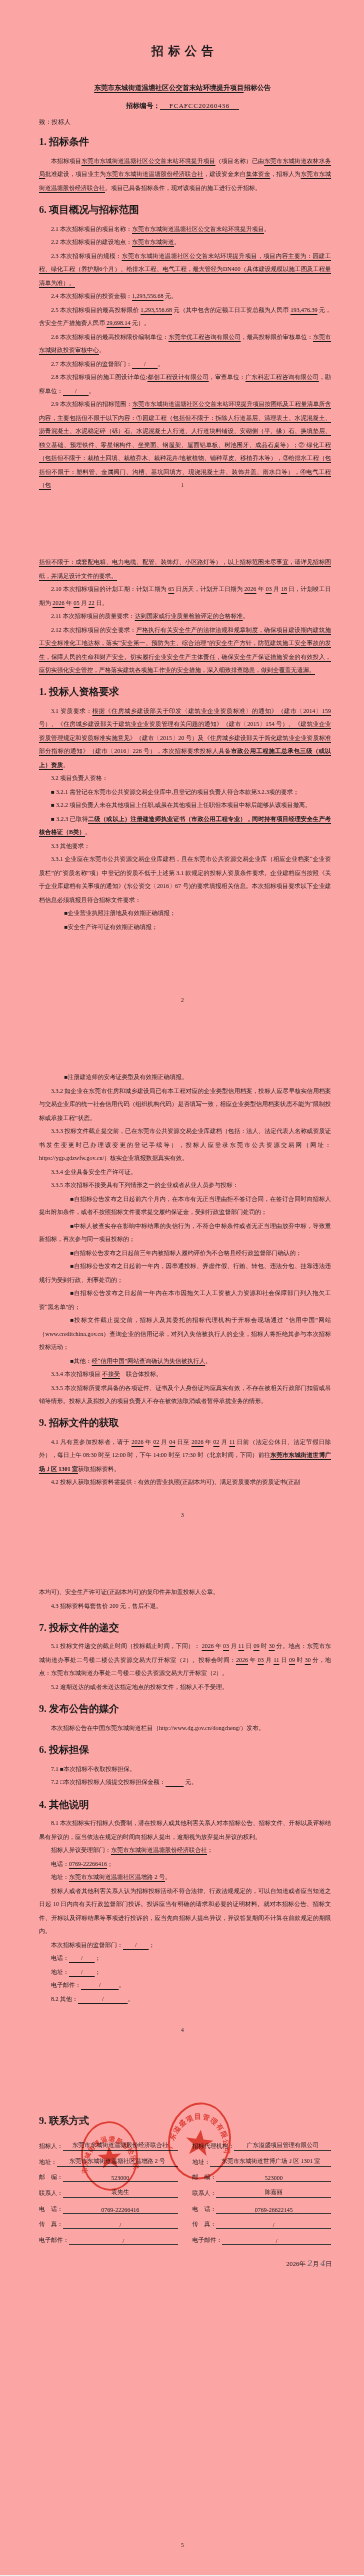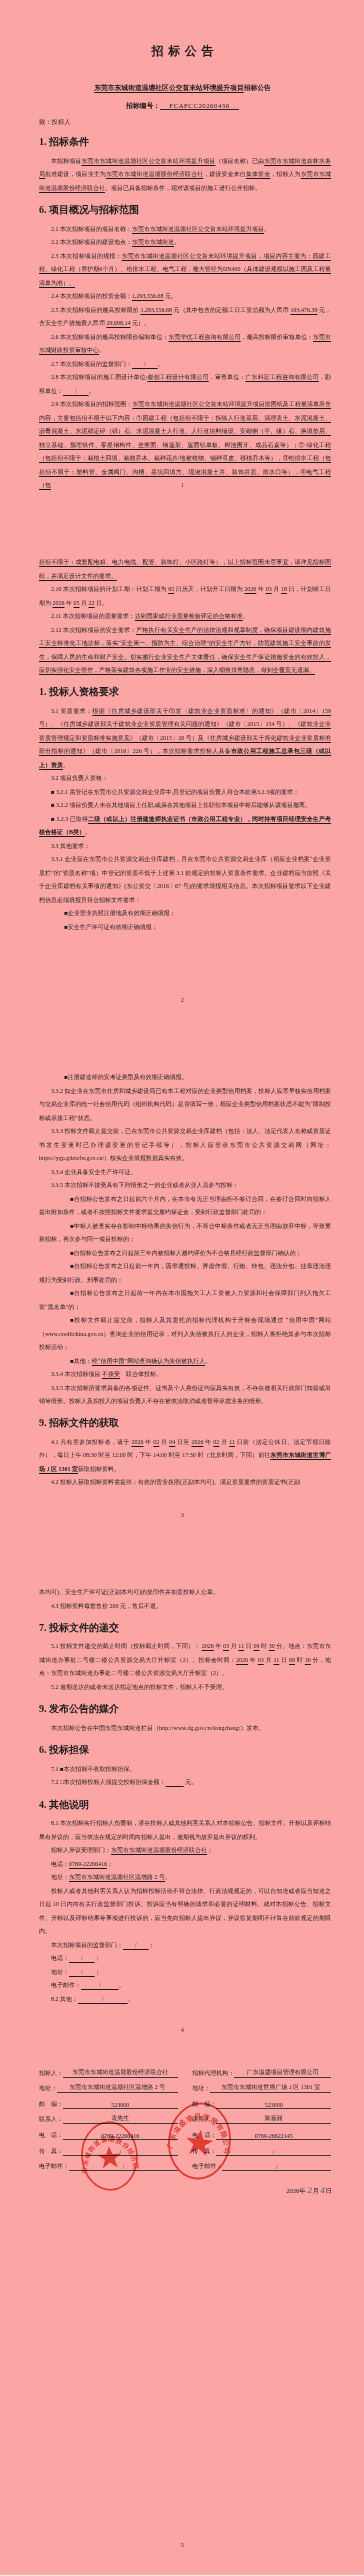--- a/index.html
+++ b/index.html
@@ -142,20 +142,23 @@
         <p class="p"><span>本次招标项目的监督部门：</span><span class="u">　　/　　</span><span>；</span></p>
         <p class="p"><span>电话：</span><span class="u">　　/　　</span><span>；</span></p>
         <p class="p"><span>地址：</span><span class="u">　　/　　</span><span>；</span></p>
         <p class="p"><span>电子邮件：</span><span class="u">　　　/　　　</span><span>。</span></p>
         <p class="p"><span>8.2 其他：</span><span class="u">　　　　/　　　　</span><span>。</span></p>
       </div>
     <div class="pageno">4</div>
   </section>
 
   <section class="page">
+    <div class="flow p5-top">
+        <h2 class="h"><span>9. 联系方式</span></h2>
+      </div>
 
     <div class="contact">
       <div class="ccol">
         <div class="crow">
             <span class="clabel">招标人：</span>
             <span class="cvalue u0">东莞市东城街道温塘股份经济联合社</span>
           </div>
         <div class="crow">
             <span class="clabel">地址：</span>
             <span class="cvalue">东莞市东城街道温塘社区温增路 2 号</span>

